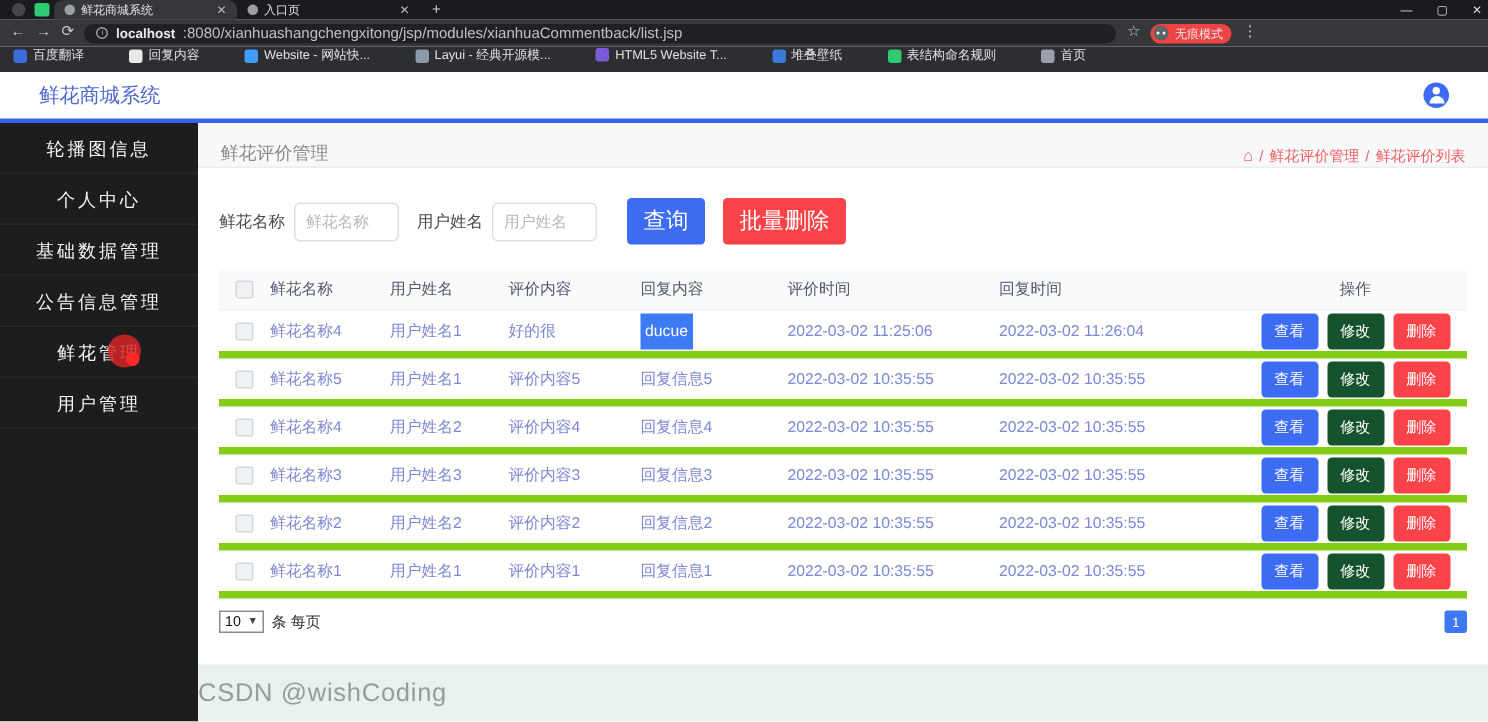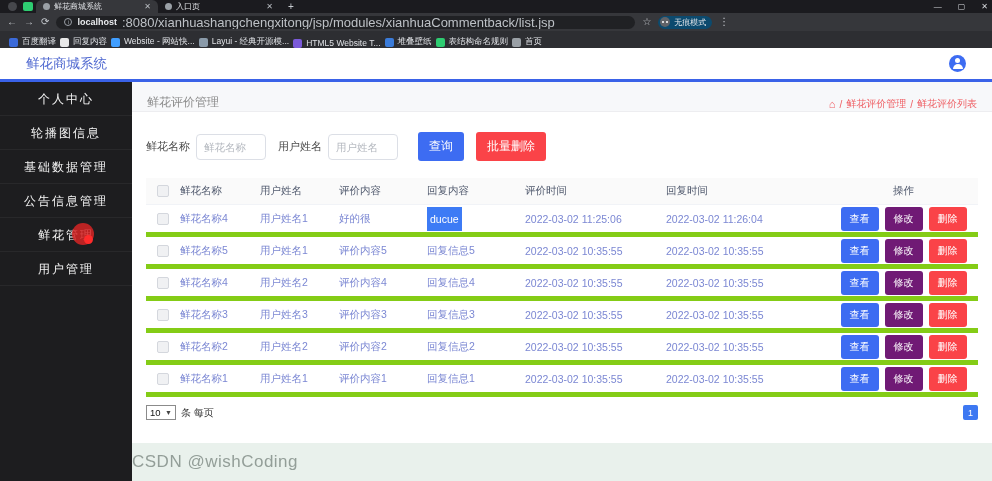--- a/index.html
+++ b/index.html
@@ -12,29 +12,29 @@
 .pinned.green{border-radius:2px;background:#2ecc71;width:10px;height:9px}
 .tab{height:13px;display:flex;align-items:center;gap:4px;padding:0 7px;font-size:8px;color:#dfe1e5;max-width:122px;min-width:122px;border-radius:6px 6px 0 0}
 .tab.active{background:#36373b}
 .tab .fav{width:7px;height:7px;border-radius:50%;background:#9aa0a6;flex:0 0 auto}
 .tab .ttl{white-space:nowrap;overflow:hidden;text-overflow:ellipsis;flex:1}
 .tab .x{color:#b9bdc2;font-size:8px;flex:0 0 auto}
 .newtab{color:#c9cdd2;font-size:10px;margin-left:8px}
 .wincontrols{position:absolute;right:4px;top:0;height:13px;display:flex;align-items:center;gap:16px;color:#d7d9dd;font-size:8px}
 .toolbar{height:18px;background:#36373b;display:flex;align-items:center;padding:0 7px;gap:7px}
 .navic{color:#c3c7cc;font-size:10px;line-height:1}
-.urlpill{width:579px;height:13px;background:#202124;border-radius:7px;display:flex;align-items:center;padding:0 8px;gap:5px;overflow:hidden}
+.urlpill{width:688px;height:13px;background:#202124;border-radius:7px;display:flex;align-items:center;padding:0 8px;gap:5px;overflow:hidden}
 .urlpill .info{width:8px;height:8px;border:1px solid #9aa0a6;border-radius:50%;color:#9aa0a6;font-size:6px;display:flex;align-items:center;justify-content:center;flex:0 0 auto}
 .urlhost{color:#e8eaed;font-size:9px;white-space:nowrap;font-weight:bold}
-.urlpath{color:#bdc1c6;font-size:13px;white-space:nowrap}
-.incog{display:flex;gap:4px;background:#0c4a6e;border-radius:8px;padding:1px 6px 1px 2px}
+.urlpath{color:#bdc1c6;font-size:10px;white-space:nowrap}
+.incog{display:flex;gap:4px;background:#ef4444;border-radius:8px;padding:1px 6px 1px 2px}
 .incogdot{width:10px;height:10px;border-radius:50%;background:#606368;position:relative}
 .incogdot:before{content:"";position:absolute;left:2px;top:4px;width:2px;height:2px;border-radius:50%;background:#fff;box-shadow:4px 0 0 #fff}
 .incoglbl{color:#e8eaed;font-size:8px;white-space:nowrap}
-.bookmarkbar{height:17px;background:#2d2e32;display:flex;align-items:flex-end;gap:4px;padding:0 9px}
+.bookmarkbar{height:17px;background:#2d2e32;display:flex;align-items:flex-start;gap:30px;padding:0 9px}
 .bm{display:flex;align-items:center;gap:4px;font-size:8.5px;color:#dfe1e5;white-space:nowrap}
 .bm .fav{width:9px;height:9px;border-radius:2px;flex:0 0 auto}
 
 
 .appheader{height:34px;background:#fff;border-bottom:3px solid #3a62e8;display:flex;align-items:center;justify-content:space-between;padding:0 26px}
 .apptitle{color:#4f68d0;font-size:13.5px}
 .avatar{width:17px;height:17px;border-radius:50%;background:#3d6cf2;position:relative}
 .avatar:before{content:"";position:absolute;left:6px;top:3px;width:5px;height:5px;border-radius:50%;background:#fff}
 .avatar:after{content:"";position:absolute;left:3.5px;top:9px;width:10px;height:5px;border-radius:5px 5px 0 0;background:#fff}
 
@@ -50,35 +50,35 @@
 .pagetitle{font-size:12px;color:#8b8b8b}
 .breadcrumb{font-size:10px;color:#ef5f64;display:flex;align-items:center;gap:4px}
 .homeic{font-size:11px;line-height:1}
 
 
 .searchrow{margin:20px 14px 0;display:flex;align-items:center}
 .slabel{font-size:11px;color:#4a4a4a;margin-right:6px;white-space:nowrap}
 .sinput{width:70px;height:26px;border:1px solid #dcdfe6;border-radius:4px;padding:0 7px;font-size:10.5px;color:#333;outline:none}
 .sinput::placeholder{color:#b4b8bf}
 .gap2{margin-left:12px}
-.btn{border:none;border-radius:3px;color:#fff;font-size:12px;padding:6px 11px;cursor:pointer;white-space:nowrap}
+.btn{border:none;border-radius:3px;color:#fff;font-size:15px;padding:6px 11px;cursor:pointer;white-space:nowrap}
 .btn-query{background:#3d6cf2;margin-left:20px}
 .btn-batch{background:#fa4348;margin-left:12px}
 
 
 .tbl{margin:17px 14px 0}
 .trow{display:flex;align-items:center;height:32px;border-bottom:5px solid #84cc16;font-size:10.5px;color:#7b87d3}
 .thead{height:27px;background:#fafafa;color:#515a6e;border-bottom:1px solid #f1f3f7}
 .c0{width:34px;display:flex;justify-content:center}
 .c1{width:80px}.c2{width:79px}.c3{width:88px}.c4{width:98px}.c5{width:141px}.c6{width:163px}
 .c7{flex:1;display:flex;gap:6px;justify-content:center;align-items:center}
 .cbx{width:12px;height:12px;border:1px solid #d4d7dd;background:#f0f1f3;border-radius:2px;cursor:pointer}
 .sel{background:#3d7bf5;color:#fff;padding:6px 3px}
 .abtn{border:none;border-radius:3px;color:#fff;font-size:10px;padding:5px 9px;cursor:pointer;white-space:nowrap}
-.a-view{background:#3d6cf2}.a-edit{background:#701a75}.a-del{background:#fa4348}
+.a-view{background:#3d6cf2}.a-edit{background:#14532d}.a-del{background:#fa4348}
 
 
 .pager{margin:8px 14px 0;display:flex;align-items:flex-end;gap:5px;font-size:10px;color:#333}
 .pagesize{width:30px;height:15px;border:1px solid #8b8b8b;background:#fff;display:flex;align-items:center;justify-content:space-between;padding:0 3px;font-size:9.5px;color:#111;cursor:pointer}
 .caret{font-size:7px;color:#444}
 .page1{margin-left:auto;width:15px;height:15px;background:#3d78f2;color:#fff;font-size:9px;display:flex;align-items:center;justify-content:center;border-radius:2px;cursor:pointer}
 
 
 .wmband{position:absolute;left:0;right:0;bottom:0;height:38px;background:#e9f1ec;display:flex;align-items:center;justify-content:flex-start;padding-right:14px}
 .wmtext{color:#939e98;font-size:17px;letter-spacing:.5px}
@@ -169,23 +169,23 @@
 </div>
 
 <div class="appheader">
   <span class="apptitle">鲜花商城系统</span>
   <span class="avatar"></span>
 </div>
 
 <div class="appbody">
   <div class="sidebar">
 
+      <div class="sbitem">轮播图信息</div>
+
       <div class="sbitem">个人中心</div>
-
-      <div class="sbitem">轮播图信息</div>
 
       <div class="sbitem">基础数据管理</div>
 
 
       <div class="sbitem">公告信息管理</div>
 
       <div class="sbitem">鲜花管理</div>
 
       <div class="sbitem">用户管理</div>
 

